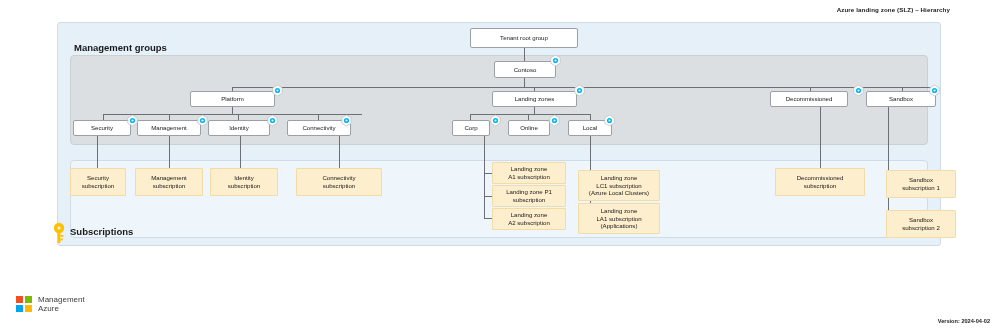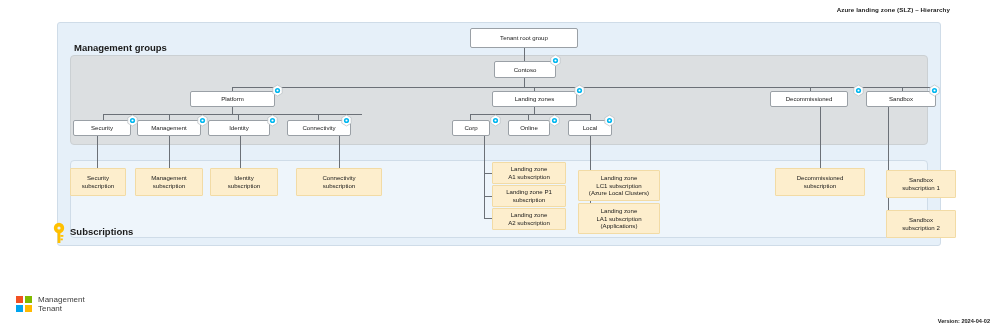--- a/index.html
+++ b/index.html
@@ -317,19 +317,19 @@
 
   <div class="ms-logo">
     <div class="ms-squares">
       <div class="sq" style="background:#f25022;"></div>
       <div class="sq" style="background:#7fba00;"></div>
       <div class="sq" style="background:#00a4ef;"></div>
       <div class="sq" style="background:#ffb900;"></div>
     </div>
     <div class="ms-text">
       <div>Management</div>
-      <div>Tenant</div>
+      <div>Azure</div>
     </div>
   </div>
 
   <div class="version-label">Version: 2024-04-02</div>
 
 </div>
 
 </body></html>

